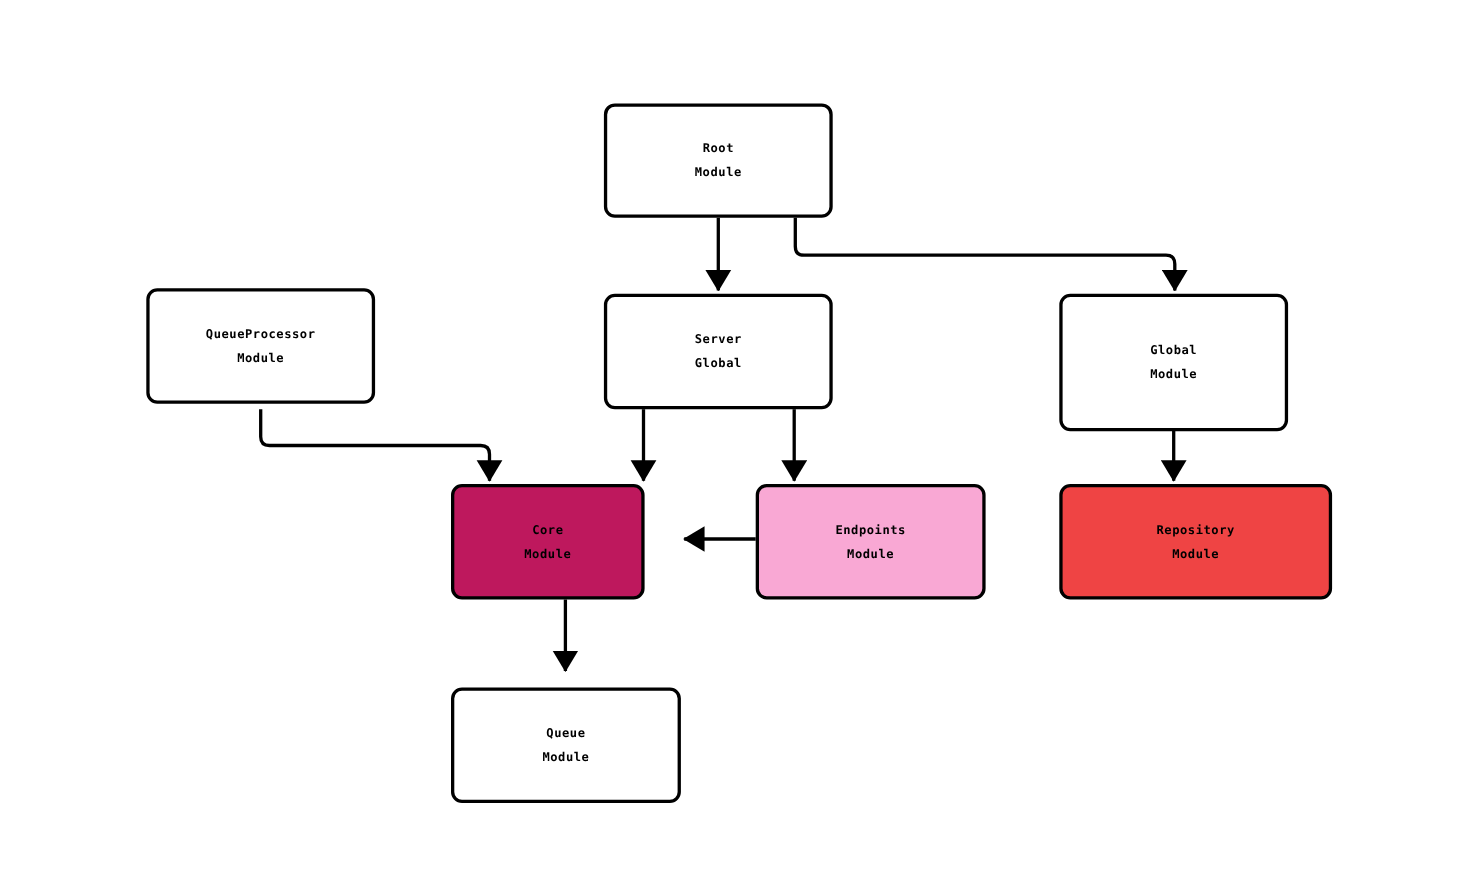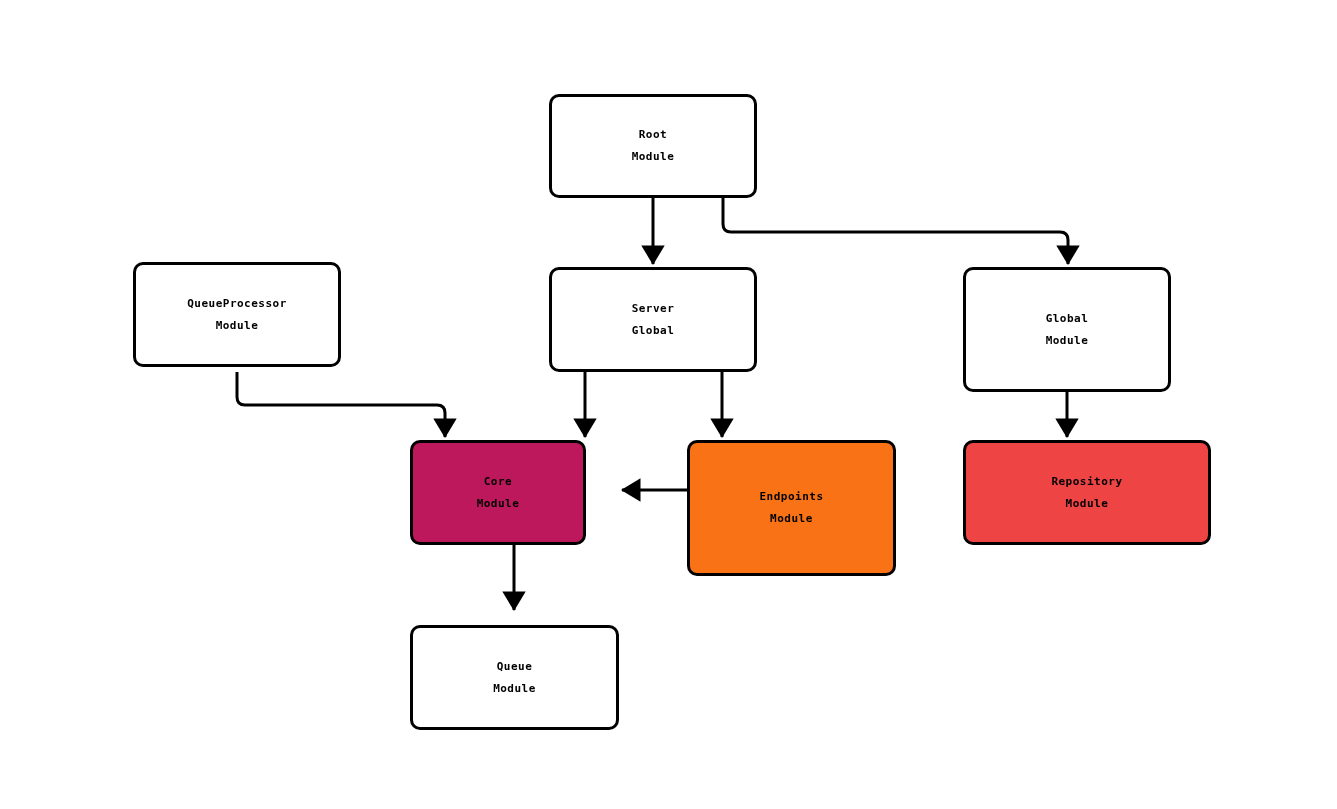--- a/index.html
+++ b/index.html
@@ -83,21 +83,21 @@
 Global</span>
       </div>
       <div class="node" style="left: 963px; top: 267px; width: 208px; height: 125px; background: rgb(255, 255, 255); border-color: rgb(0, 0, 0);">
         <span class="node-label">Global
 Module</span>
       </div>
       <div class="node" style="left: 410px; top: 440px; width: 176px; height: 105px; background: #be185d; border-color: rgb(0, 0, 0);">
         <span class="node-label">Core
 Module</span>
       </div>
-      <div class="node" style="left: 687px; top: 440px; width: 209px; height: 136px; background: #f97316; border-color: rgb(0, 0, 0);">
+      <div class="node" style="left: 687px; top: 440px; width: 209px; height: 105px; background: #f9a8d4; border-color: rgb(0, 0, 0);">
         <span class="node-label">Endpoints
 Module</span>
       </div>
       <div class="node" style="left: 963px; top: 440px; width: 248px; height: 105px; background: #ef4444; border-color: rgb(0, 0, 0); text-align: center;">
         <span class="node-label">Repository
 Module</span>
       </div>
       <div class="node" style="left: 410px; top: 613px; width: 209px; height: 105px; background: rgb(255, 255, 255); border-color: rgb(0, 0, 0); margin-top: 12px;">
         <span class="node-label">Queue
 Module</span>

